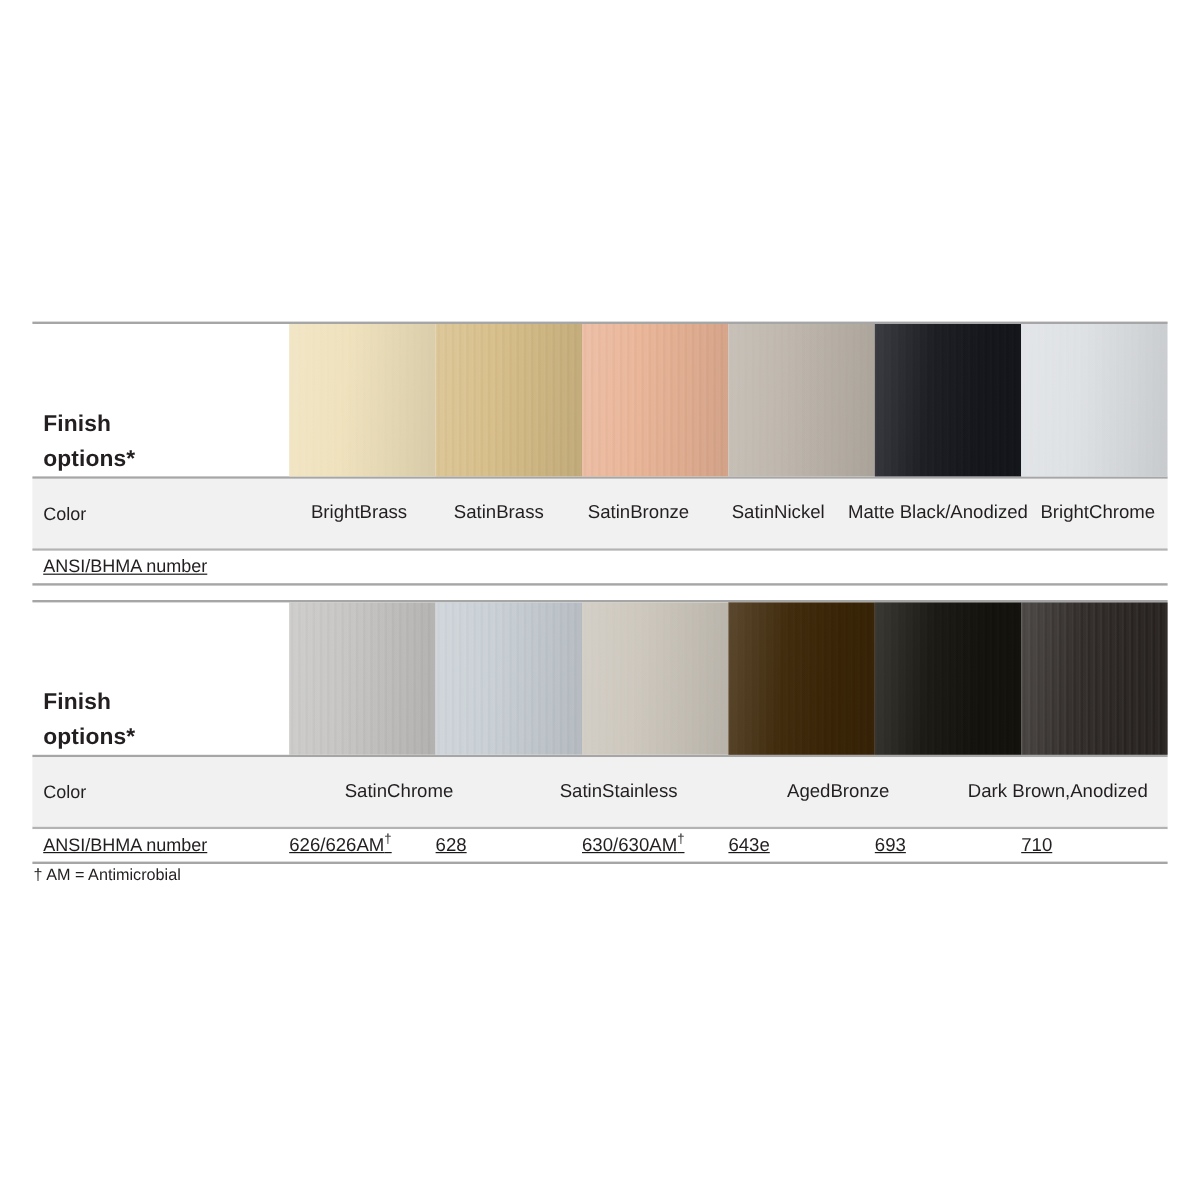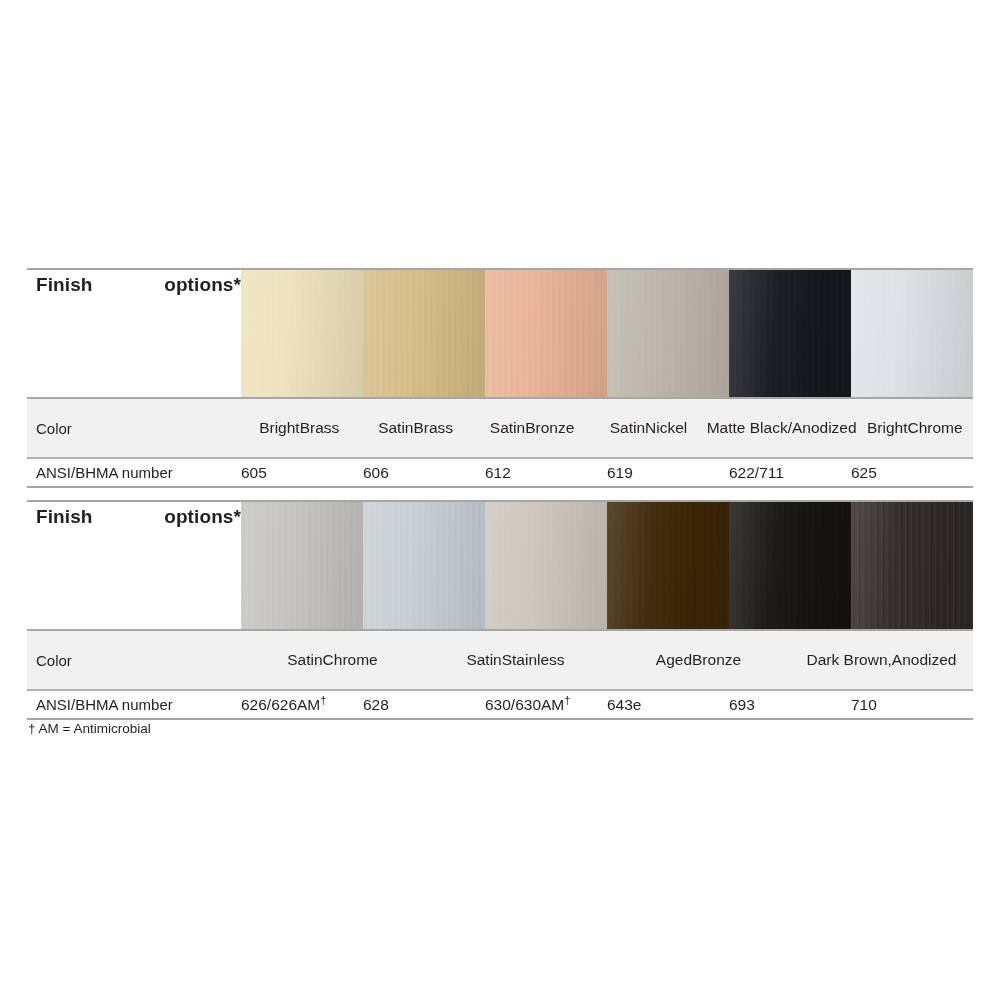--- a/index.html
+++ b/index.html
@@ -45,22 +45,22 @@
     display: flex;
     height: 127px;
     width: 100%;
     align-items: stretch;
   }
   .label-cell {
     width: 214px;
     flex: 0 0 214px;
     box-sizing: border-box;
     display: flex;
-    flex-direction: row;
-    justify-content: space-between;
+    flex-direction: column;
+    justify-content: flex-end;
     padding-left: 9px;
   }
   .label-cell .line {
     font-size: 19px;
     font-weight: bold;
     line-height: 29px;
     color: #231f20;
     letter-spacing: 0.1px;
   }
   .swatches {
@@ -103,20 +103,21 @@
     background: #f1f1f1;
     height: 58px;
     align-items: center;
   }
   .ansi-row {
     display: flex;
     width: 100%;
     background: #ffffff;
     height: 27px;
     align-items: center;
+    text-decoration: underline;
   }
   .row-head {
     width: 214px;
     flex: 0 0 214px;
     box-sizing: border-box;
     padding-left: 9px;
     font-size: 15px;
     color: #231f20;
     line-height: 19px;
   }
@@ -228,28 +229,20 @@
             <span class="ln">Bright</span>
             <span class="ln">Chrome</span>
           </div>
       </div>
     </div>
 
     <div class="rule thin"></div>
 
     <div class="ansi-row">
       <div class="row-head">ANSI/BHMA number</div>
-      <div class="cells">
-        <div class="cell"><span>605</span><sup></sup></div>
-        <div class="cell"><span>606</span><sup></sup></div>
-        <div class="cell"><span>612</span><sup></sup></div>
-        <div class="cell"><span>619</span><sup></sup></div>
-        <div class="cell"><span>622/711</span><sup></sup></div>
-        <div class="cell"><span>625</span><sup></sup></div>
-      </div>
     </div>
 
     <div class="rule"></div>
   </div>
 
   <div class="finish-table" id="table-2">
     <div class="rule"></div>
 
     <div class="swatch-row">
       <div class="label-cell">

